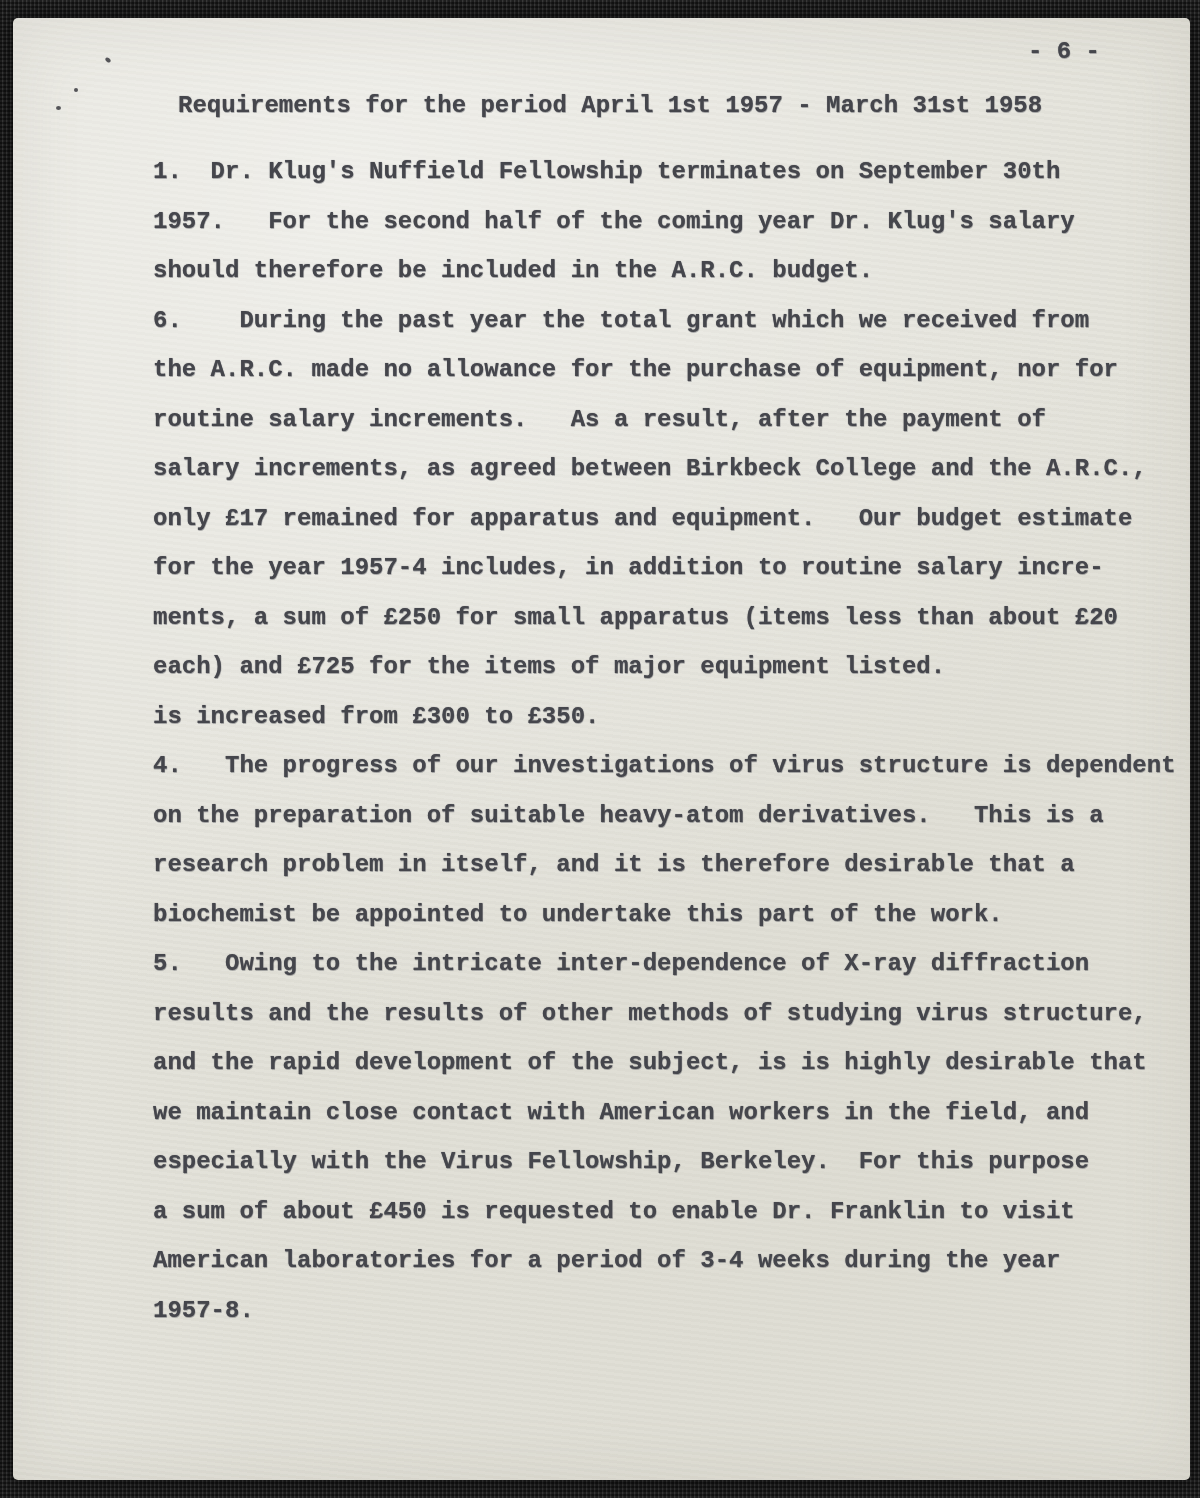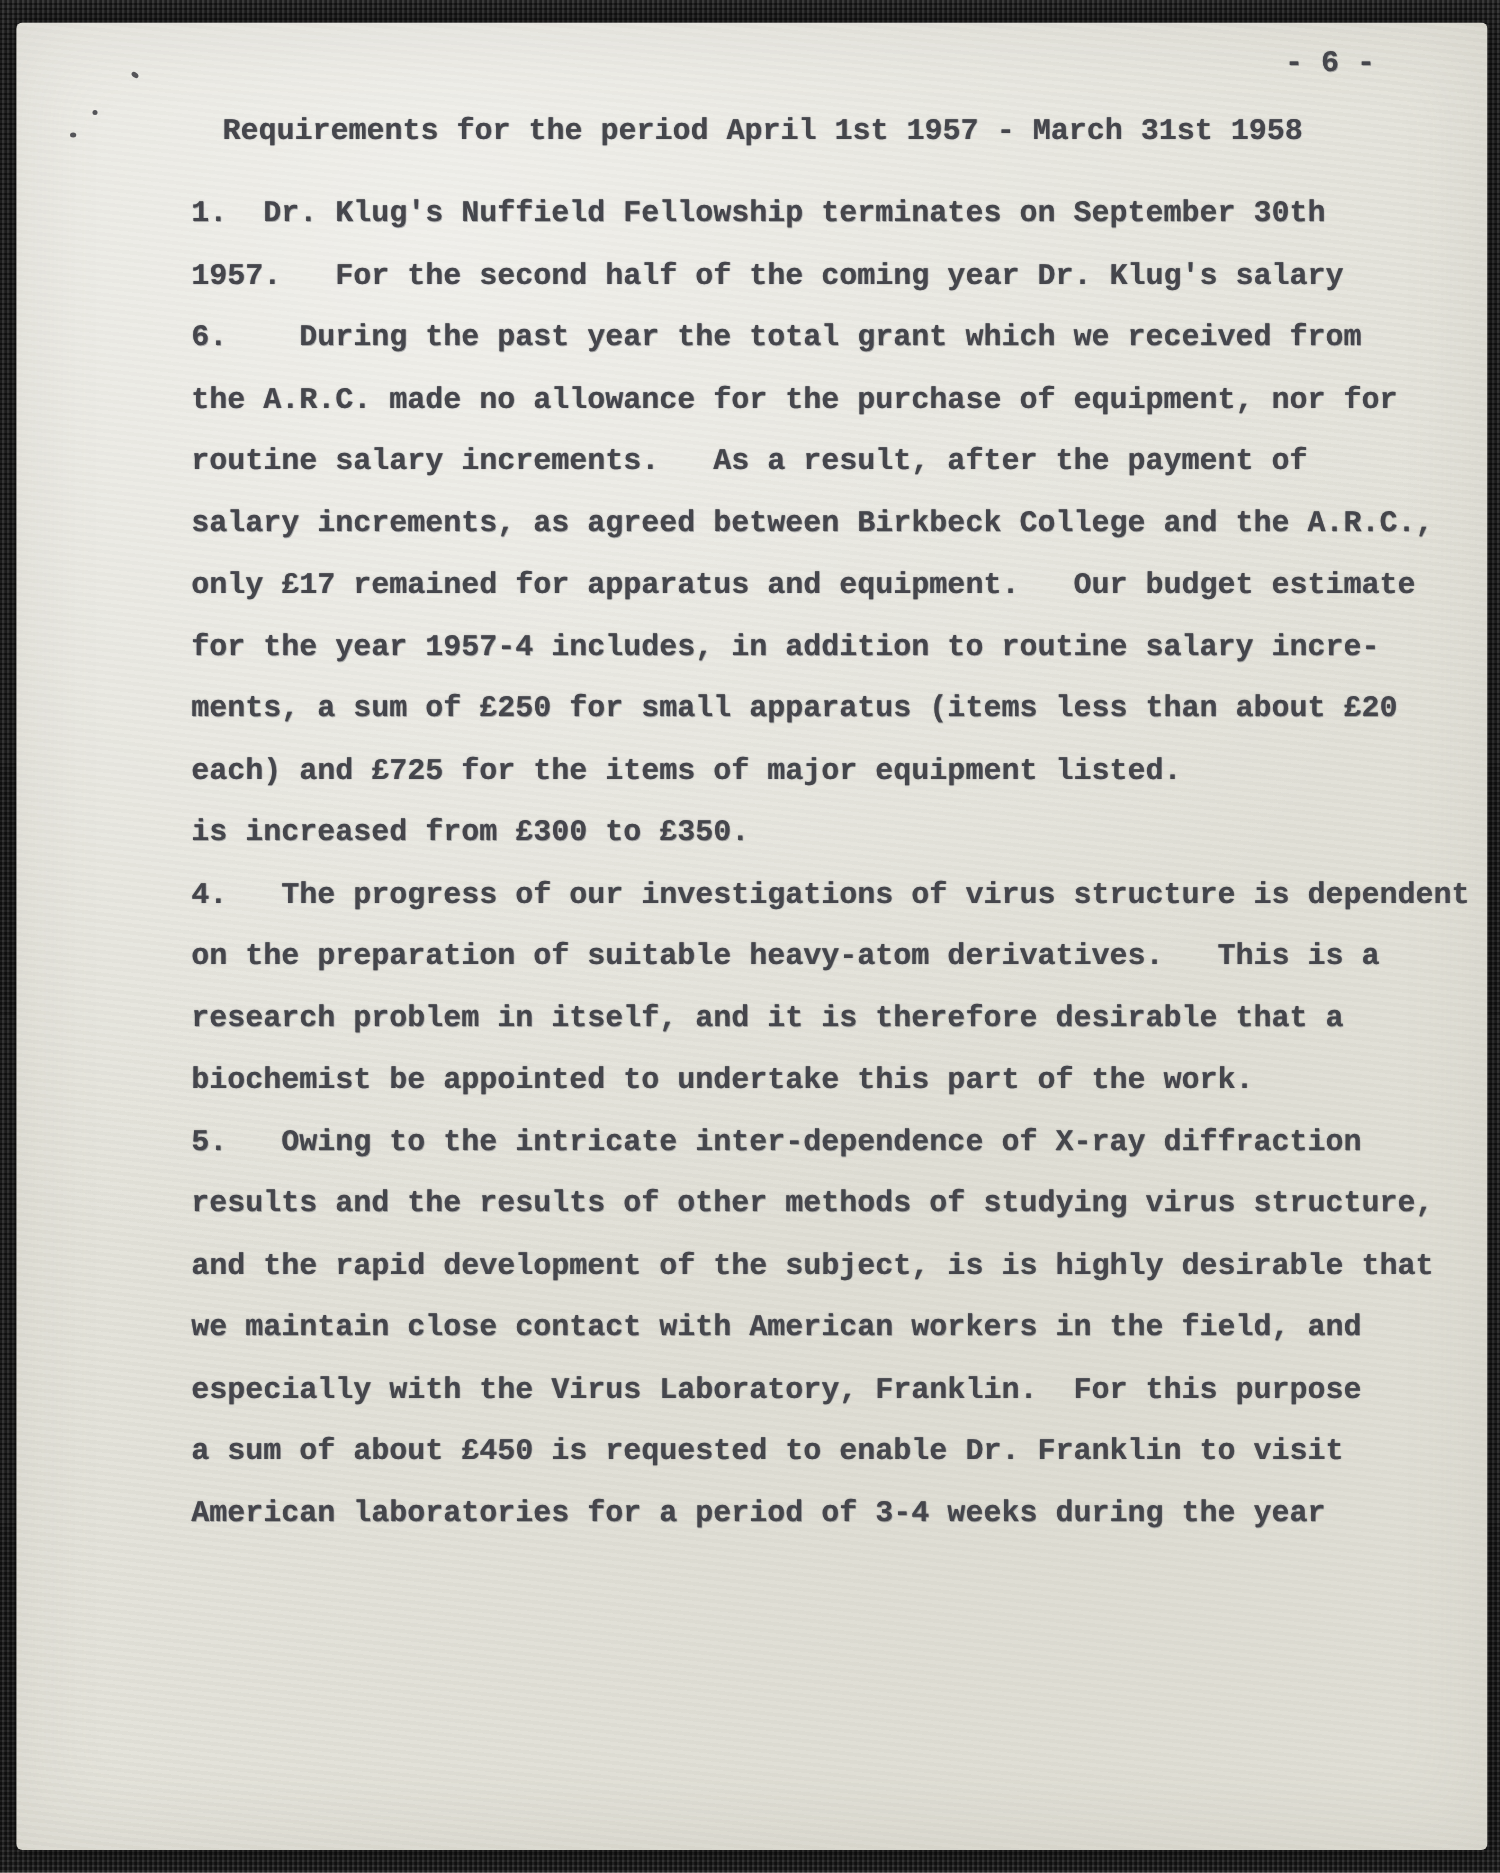--- a/index.html
+++ b/index.html
@@ -86,20 +86,21 @@
 
   <div class="ink page-number">- 6 -</div>
 
   <div class="ink doc-title">Requirements for the period April 1st 1957 - March 31st 1958</div>
 
   <div class="body-text">
 
     <div class="para">
       <div class="ink line">1.  Dr. Klug's Nuffield Fellowship terminates on September 30th</div>
       <div class="ink line">1957.   For the second half of the coming year Dr. Klug's salary</div>
+      <div class="ink line">should therefore be included in the A.R.C. budget.</div>
     </div>
 
     <div class="para">
       <div class="ink line">6.    During the past year the total grant which we received from</div>
       <div class="ink line">the A.R.C. made no allowance for the purchase of equipment, nor for</div>
       <div class="ink line">routine salary increments.   As a result, after the payment of</div>
       <div class="ink line">salary increments, as agreed between Birkbeck College and the A.R.C.,</div>
       <div class="ink line">only £17 remained for apparatus and equipment.   Our budget estimate</div>
       <div class="ink line">for the year 1957-4 includes, in addition to routine salary incre-</div>
       <div class="ink line">ments, a sum of £250 for small apparatus (items less than about £20</div>
@@ -115,23 +116,24 @@
       <div class="ink line">on the preparation of suitable heavy-atom derivatives.   This is a</div>
       <div class="ink line">research problem in itself, and it is therefore desirable that a</div>
       <div class="ink line">biochemist be appointed to undertake this part of the work.</div>
     </div>
 
     <div class="para">
       <div class="ink line">5.   Owing to the intricate inter-dependence of X-ray diffraction</div>
       <div class="ink line">results and the results of other methods of studying virus structure,</div>
       <div class="ink line">and the rapid development of the subject, is is highly desirable that</div>
       <div class="ink line">we maintain close contact with American workers in the field, and</div>
-      <div class="ink line">especially with the Virus Laboratory, Franklin.  For this purpose</div>
+      <div class="ink line">especially with the Virus Fellowship, Berkeley.  For this purpose</div>
       <div class="ink line">a sum of about £450 is requested to enable Dr. Franklin to visit</div>
       <div class="ink line">American laboratories for a period of 3-4 weeks during the year</div>
+      <div class="ink line">1957-8.</div>
     </div>
 
   </div>
 
   <div class="speck s1"></div>
   <div class="speck s2"></div>
   <div class="speck s3"></div>
 
 </div>
 

